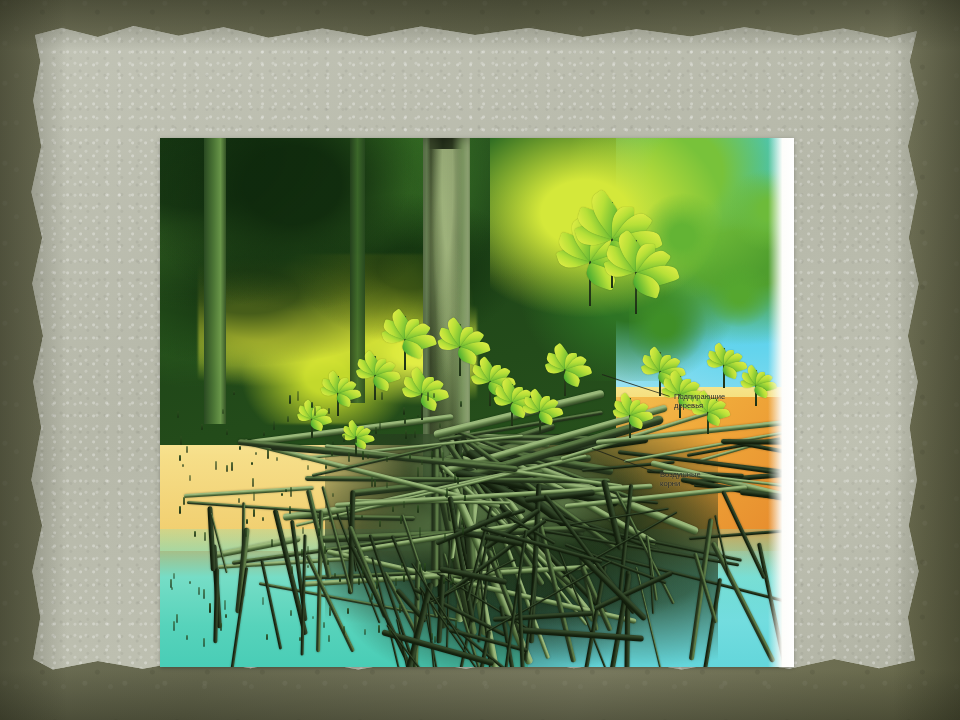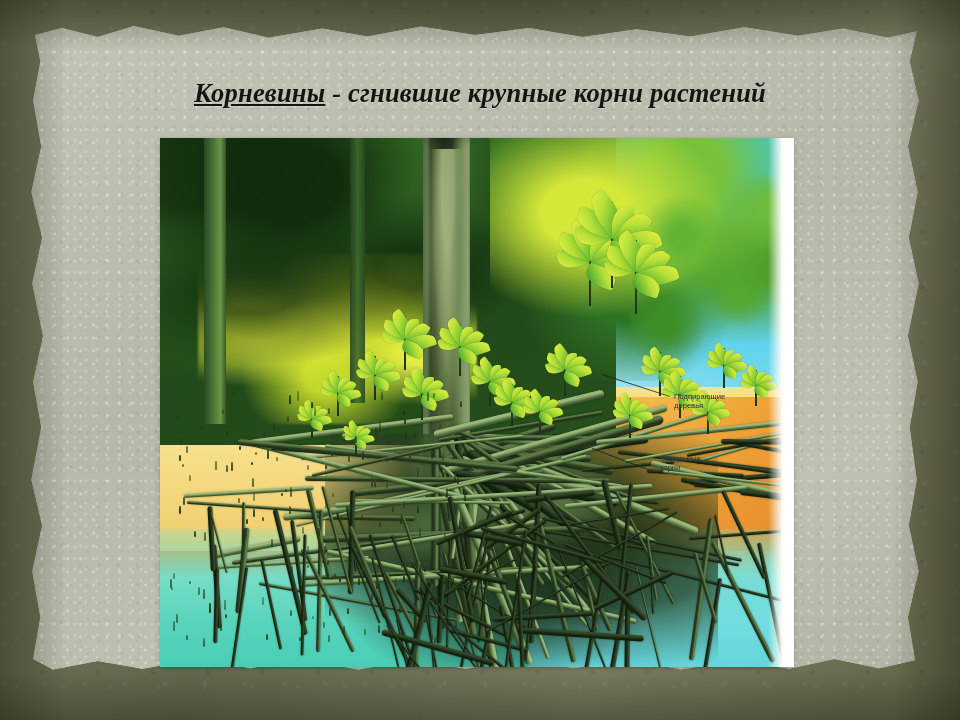--- a/index.html
+++ b/index.html
@@ -262,23 +262,20 @@
     transform-origin:0 50%; z-index:44; opacity:.85;
   }
 </style>
 </head>
 <body>
 
 <div id="slide">
 
   <div id="paper"></div>
 
-  <div id="title-wrap">
-    <div id="title"><span class="term">Корневины</span><span> - </span><span>сгнившие крупные корни растений</span></div>
-  </div>
 
   <div id="photo">
 
     <div class="lyr sky"></div>
     <div class="lyr sky2"></div>
     <div class="lyr water-far"></div>
     <div class="lyr sand"></div>
     <div class="lyr sand-left-pale"></div>
     <div class="lyr sand-right"></div>
     <div class="lyr water-bottom"></div>
@@ -840,21 +837,21 @@
         <div class="peg" style="left: 244.229px; top: 279.396px; height: 6.23297px; opacity: 0.9;"></div>
         <div class="peg" style="left: 140.87px; top: 410.599px; height: 8.12784px; opacity: 0.77;"></div>
         <div class="peg" style="left: 147.388px; top: 426.576px; height: 3.85811px; opacity: 0.64;"></div>
         <div class="peg" style="left: 71.189px; top: 324.239px; height: 8.63364px; opacity: 0.8;"></div>
       </div>
 
     <div id="annots-holder">
         <div class="annot" style="left: 514px; top: 254px;">Подпирающие
 деревья</div>
         <div class="leader" style="left: 442px; top: 236px; width: 71.4703px; transform: rotate(17.9279deg);"></div>
-        <div class="annot" style="left: 500px; top: 316px;">Воздушные
+        <div class="annot" style="left: 500px; top: 332px;">Воздушные
 корни</div>
         <div class="leader" style="left: 432px; top: 310px; width: 68.352px; transform: rotate(20.556deg);"></div>
       </div>
 
     <div class="white-strip"></div>
   </div>
 
 </div>
 
 </body></html>

